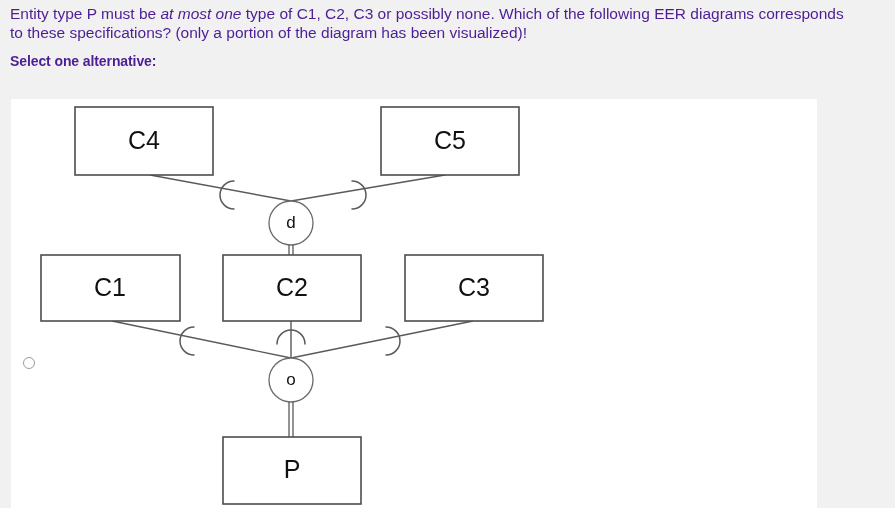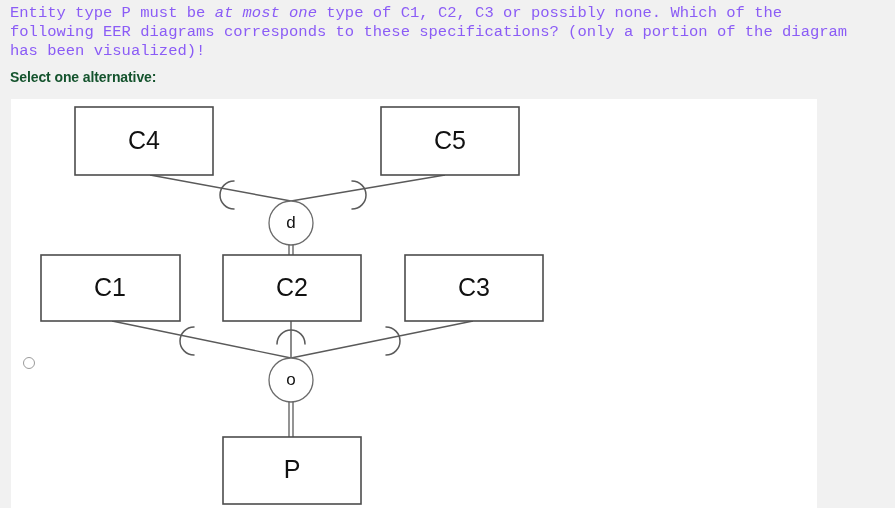--- a/index.html
+++ b/index.html
@@ -14,37 +14,37 @@
     overflow: hidden;
     position: relative;
   }
 
   
   #question-text {
     position: absolute;
     left: 10px;
     top: 4px;
     width: 850px;
-    font-family: Liberation Mono, monospace;
+    font-family: Liberation Sans, sans-serif;
     font-size: 15.5px;
     line-height: 19px;
-    color: #8b5cf6;
+    color: #4c1d95;
   }
   #question-text .em {
     font-style: italic;
   }
 
   #select-prompt {
     position: absolute;
     left: 10px;
-    top: 69px;
+    top: 53px;
     font-family: "Liberation Sans", sans-serif;
     font-size: 14px;
     font-weight: bold;
-    color: #14532d;
+    color: #4c1d95;
     letter-spacing: -0.1px;
   }
 
   
   #answer-panel {
     position: absolute;
     left: 11px;
     top: 99px;
     width: 806px;
     height: 409px;

